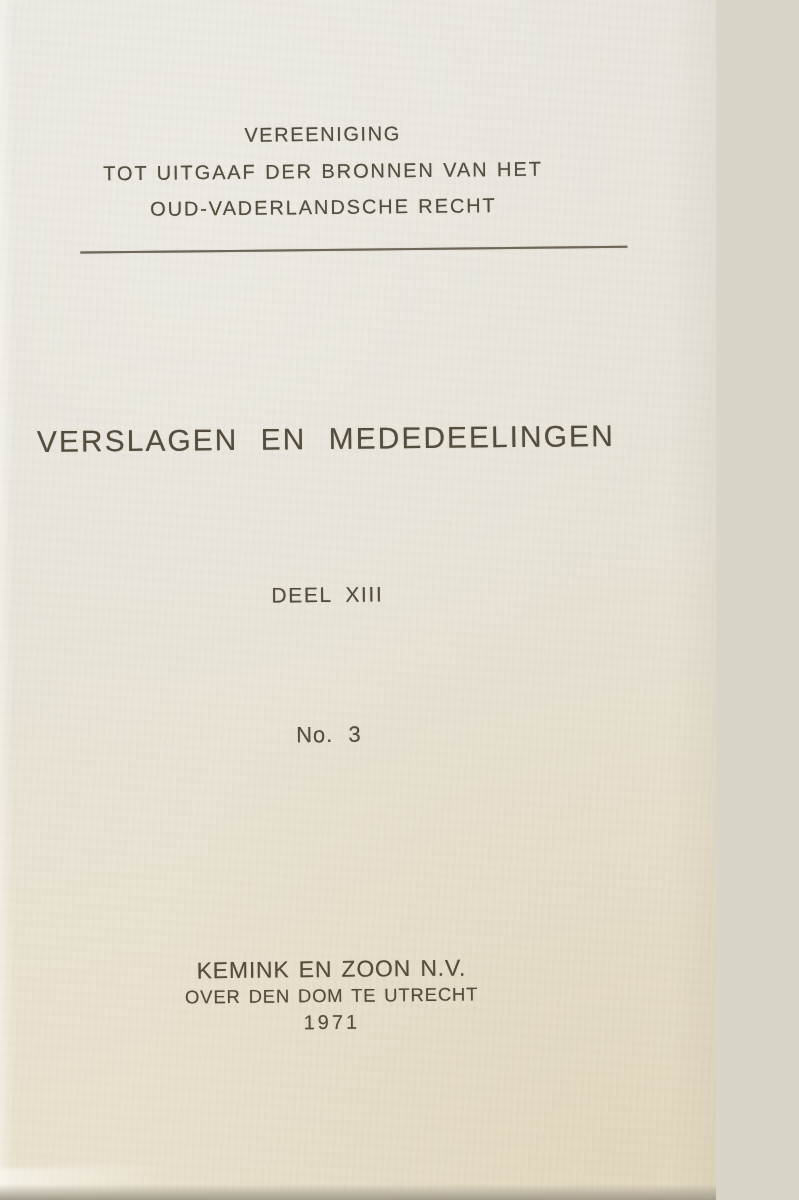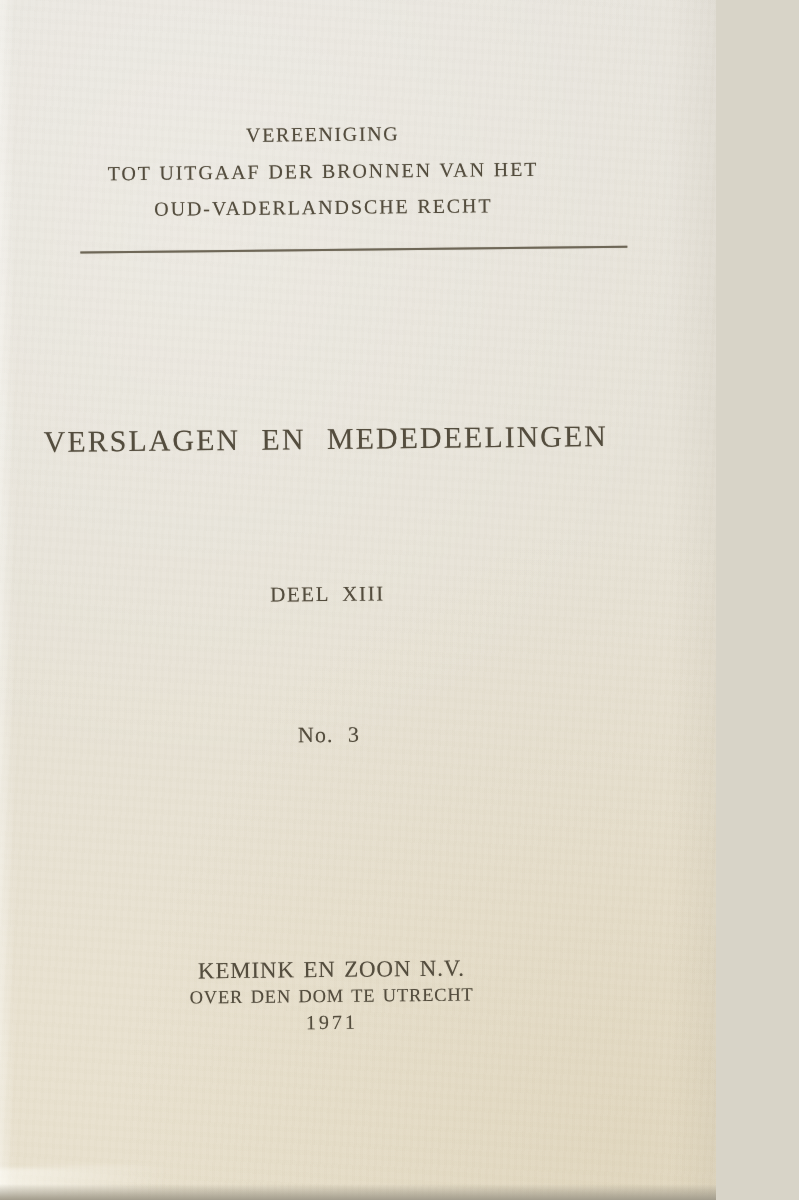--- a/index.html
+++ b/index.html
@@ -11,21 +11,21 @@
     --photo_edge: #a39d8d;
   }
   * { box-sizing: border-box; }
   html, body { margin: 0; padding: 0; background: #d8d4c8; }
   .photo {
     position: relative;
     width: 716px;
     height: 1200px;
     overflow: hidden;
     background: var(--paper);
-    font-family: Liberation Serif, serif;
+    font-family: Liberation Sans, sans-serif;
   }
   
   .paper {
     position: absolute;
     inset: 0;
     background:
       radial-gradient(120% 80% at 28% 18%, rgba(255,255,255,0.22), rgba(255,255,255,0) 60%),
       radial-gradient(130% 95% at 88% 96%, rgba(189,166,120,0.16), rgba(189,166,120,0) 55%),
       linear-gradient(170deg, #e9e6df 0%, #e7e3d8 42%, #e9e2d0 76%, var(--paper_warm) 100%);
   }

